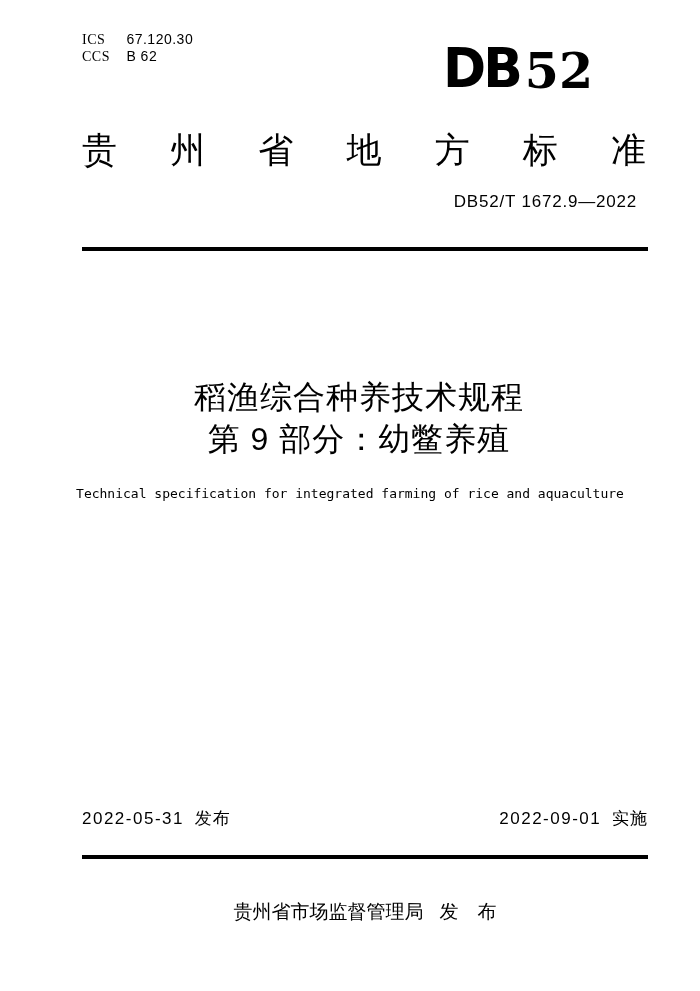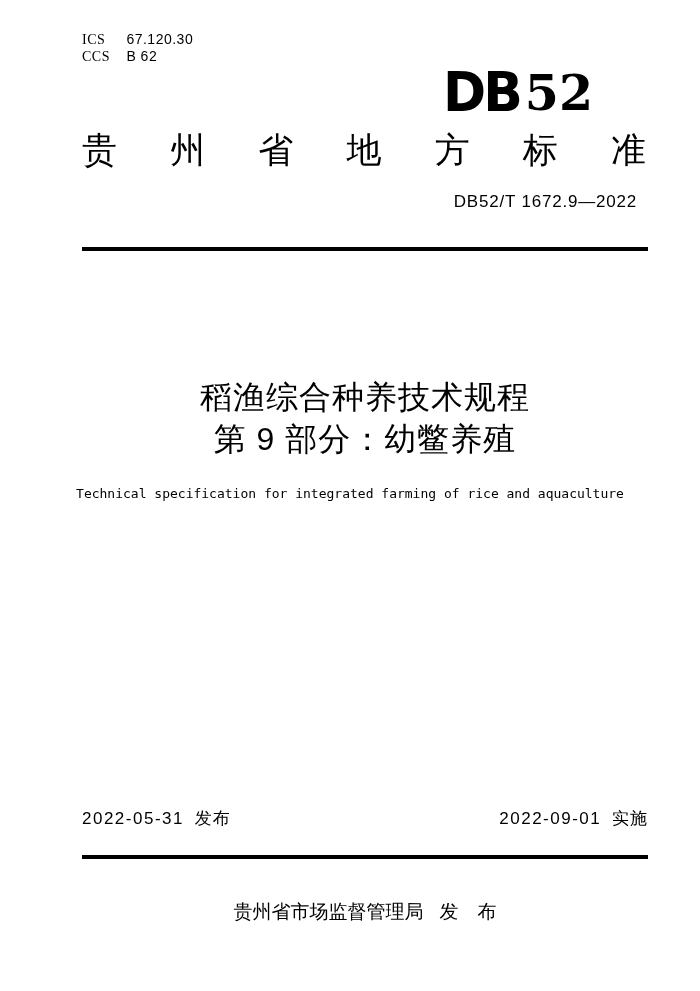--- a/index.html
+++ b/index.html
@@ -33,24 +33,24 @@
     min-width: 34px;
   }
   .code-value {
     font-family: "Liberation Sans", sans-serif;
     margin-left: 6px;
   }
 
   
   .logo {
     position: absolute;
-    top: 73px;
+    top: 49px;
     left: 443px;
     display: flex;
-    align-items: center;
+    align-items: flex-end;
     line-height: 1;
   }
   .logo-db {
     font-family: "DejaVu Sans", sans-serif;
     font-weight: 900;
     font-size: 52px;
     line-height: 0.78;
     letter-spacing: -3px;
     transform: scaleY(1.05);
     transform-origin: bottom;
@@ -94,21 +94,21 @@
     width: 566px;
     height: 4px;
     background: #000000;
   }
   .rule-top { top: 247px; }
   .rule-bottom { top: 855px; }
 
   
   .title-block {
     position: absolute;
-    left: 82px;
+    left: 76px;
     top: 376px;
     width: 566px;
     text-align: center;
     font-size: 32px;
     font-weight: 500;
     line-height: 42px;
     letter-spacing: 1px;
   }
 
   

